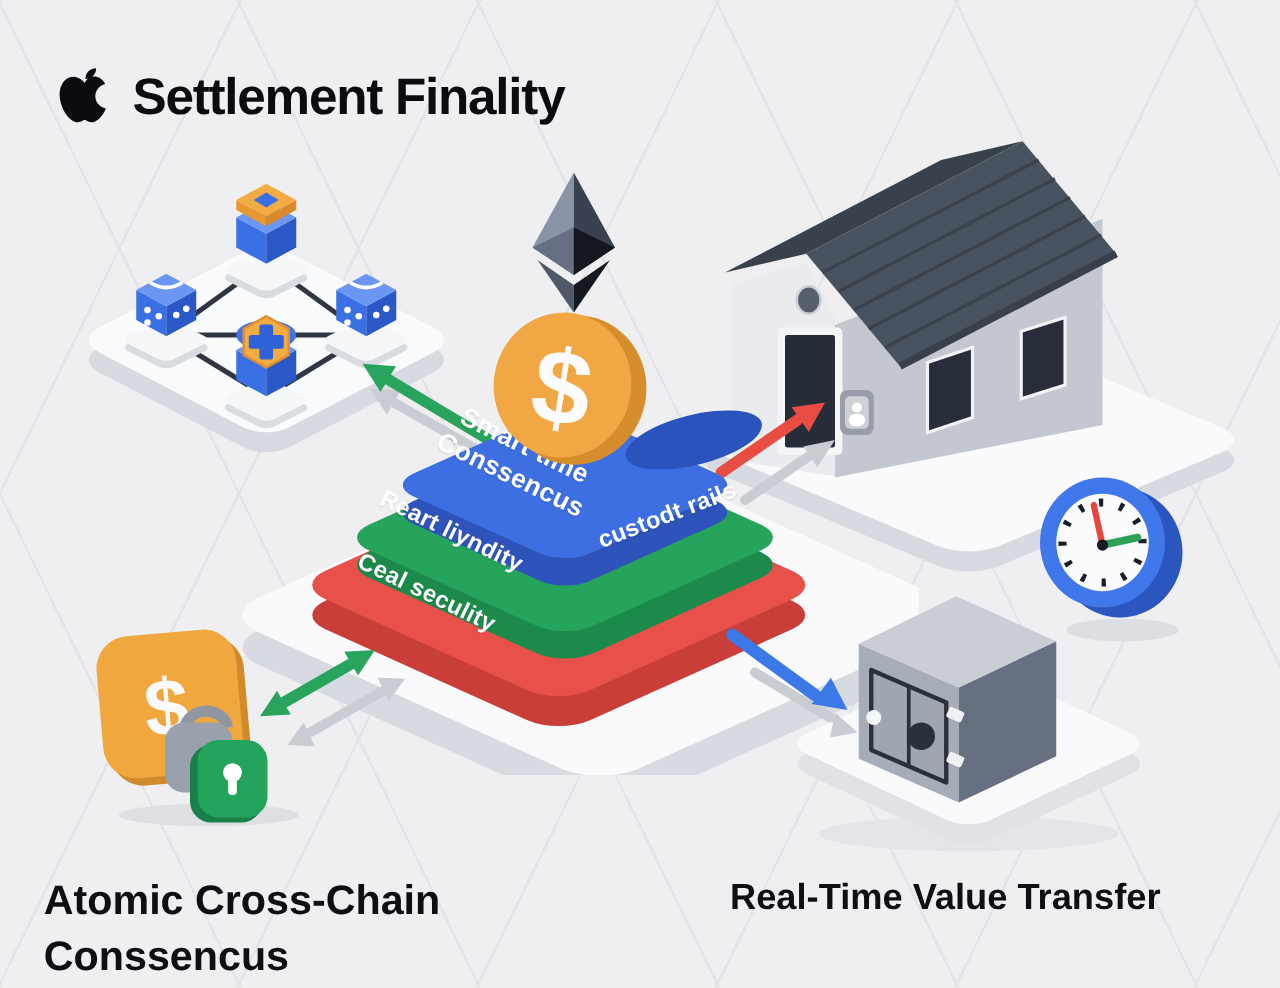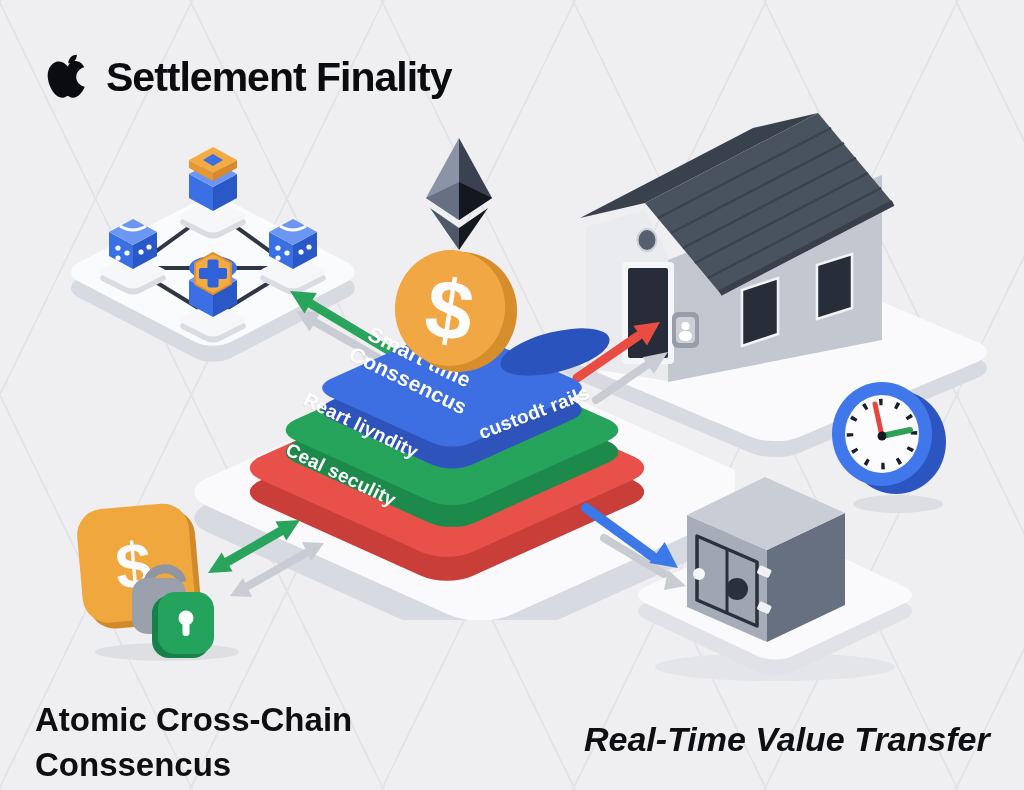--- a/index.html
+++ b/index.html
@@ -14,21 +14,21 @@
   .title-row{position:absolute;left:46px;top:50px;display:flex;align-items:center;gap:14px;}
   .title-text{font-size:41px;font-weight:bold;letter-spacing:-1px;color:#0B0C0F;}
   .slab-label{position:absolute;color:#FFFFFF;font-weight:bold;text-align:center;
               letter-spacing:.3px;text-shadow:0 1px 1px rgba(0,0,0,.10);line-height:1.22;}
   .lbl-blue{left:327px;top:343px;width:174px;font-size:21px;transform:rotate(26deg);}
   .lbl-green-left{left:280px;top:414px;width:162px;font-size:19px;transform:rotate(26deg);}
   .lbl-green-right{left:458px;top:401px;width:152px;font-size:19px;transform:rotate(-21deg);}
   .lbl-red{left:265px;top:463px;width:152px;font-size:19px;transform:rotate(26deg);}
   .caption{position:absolute;color:#0E0F12;font-weight:bold;}
   .caption-left{left:35px;top:655px;font-size:33px;line-height:1.35;margin-top:43px;}
-  .caption-right{left:584px;top:720px;font-size:34px;font-style:italic;}
+  .caption-right{left:584px;top:702px;font-size:29px;}
   svg{display:block;}
   svg text{font-family:"Liberation Sans",sans-serif;}
 </style>
 </head>
 <body>
 
 <div class="scene">
   <div class="grid-bg"></div>
 
   <div class="title-row">

